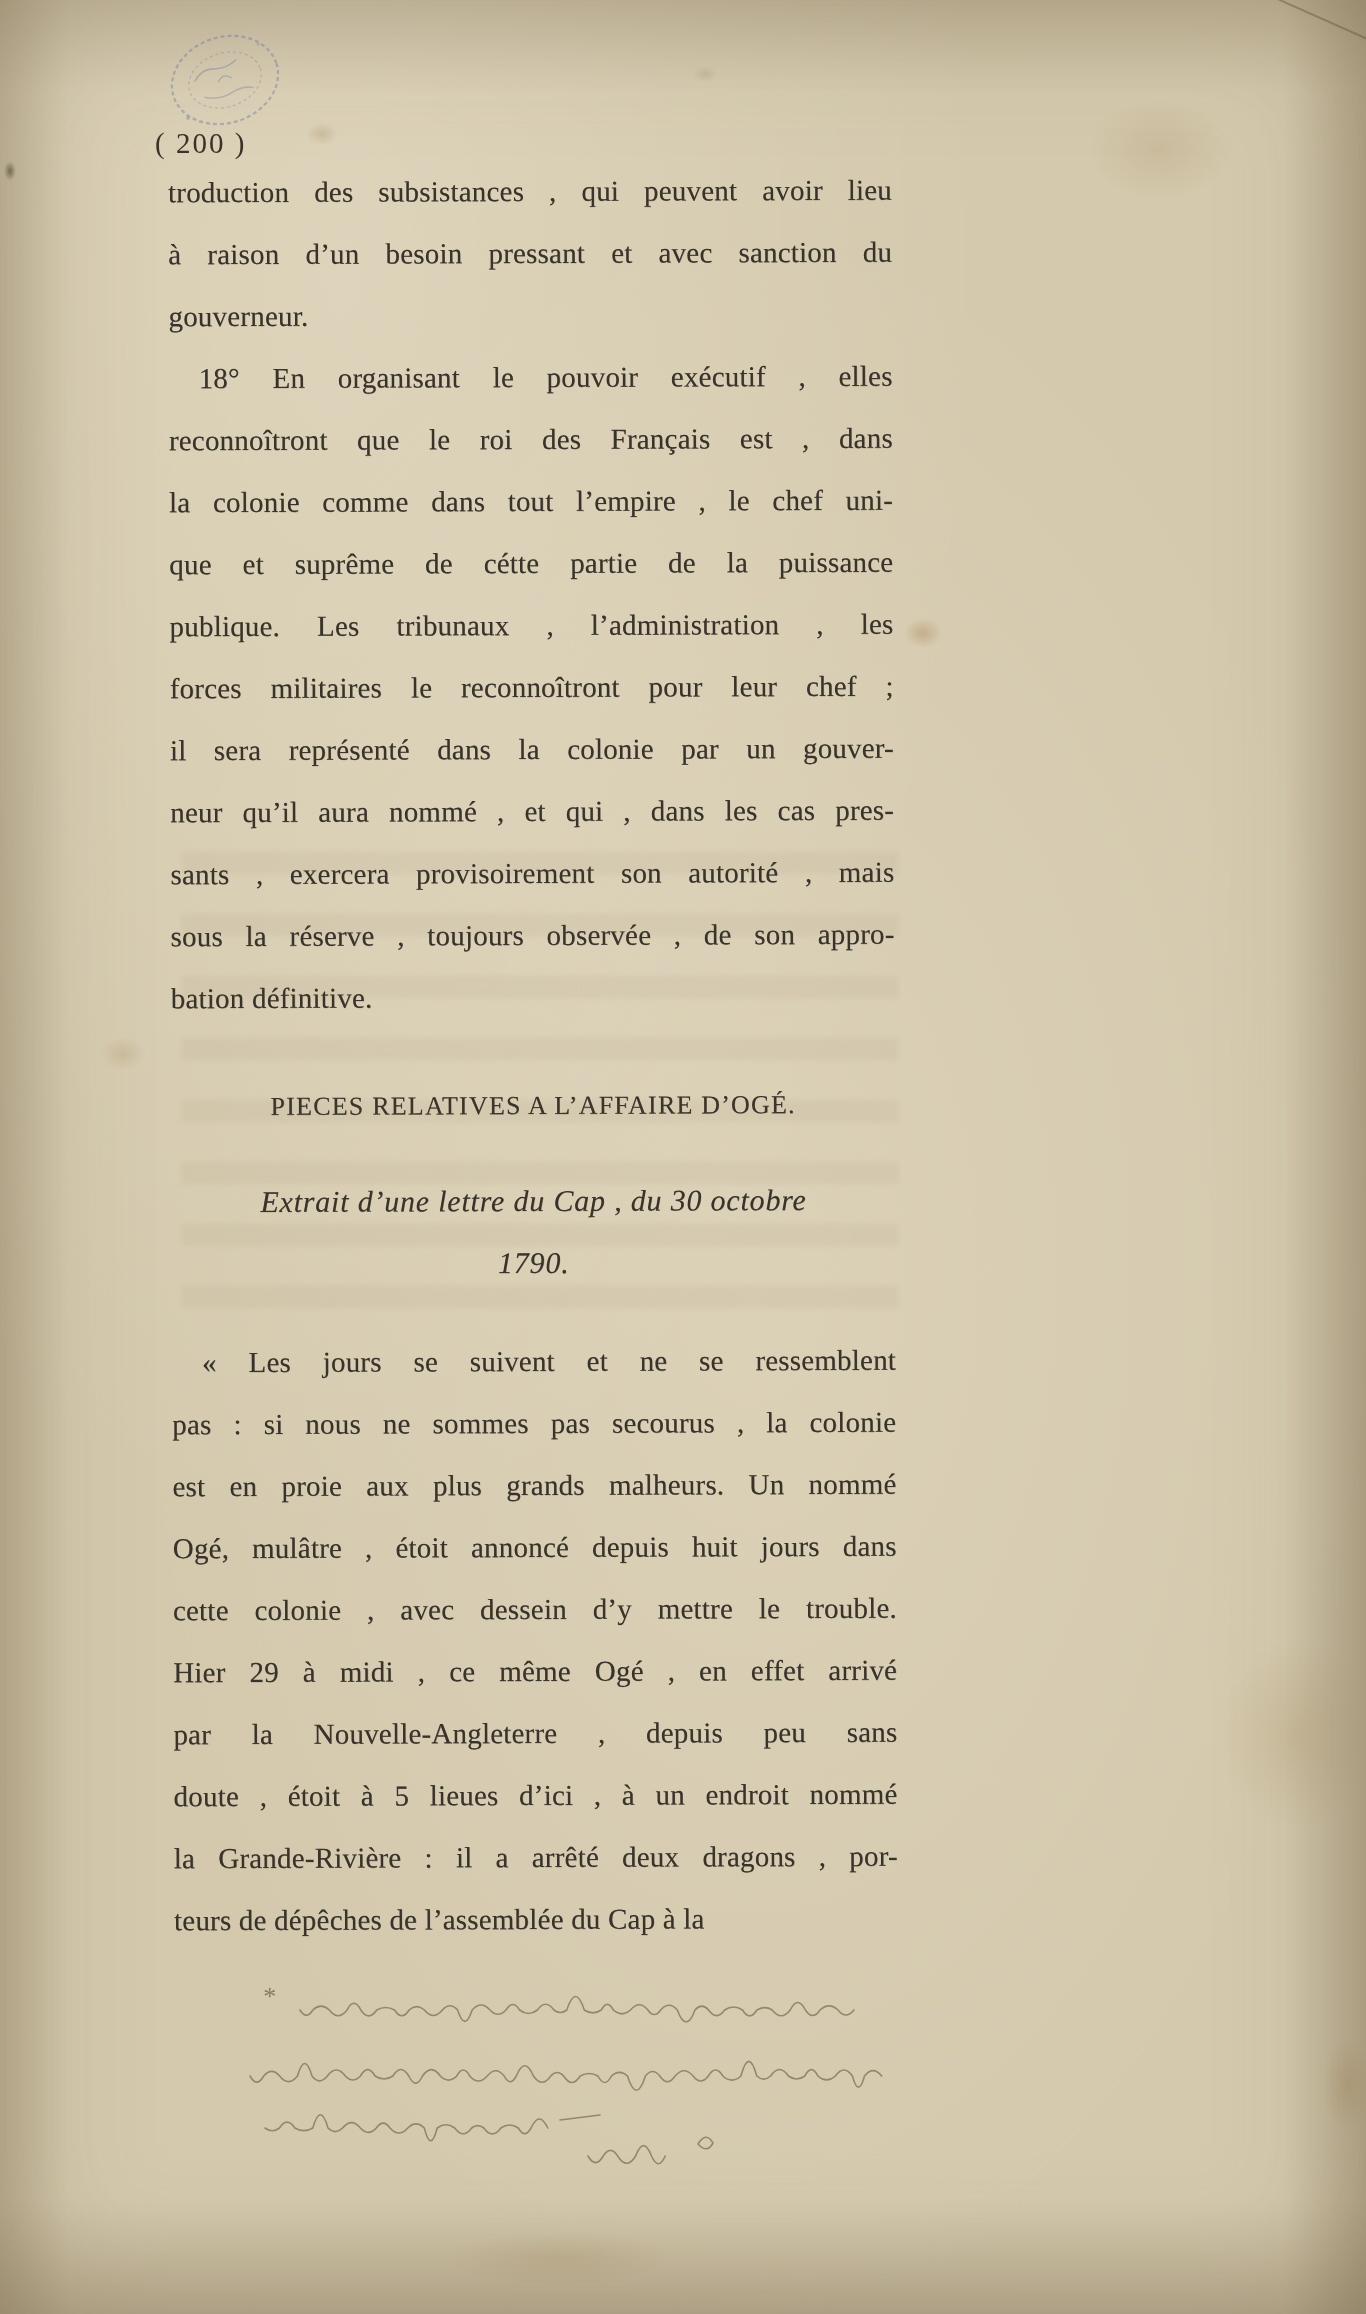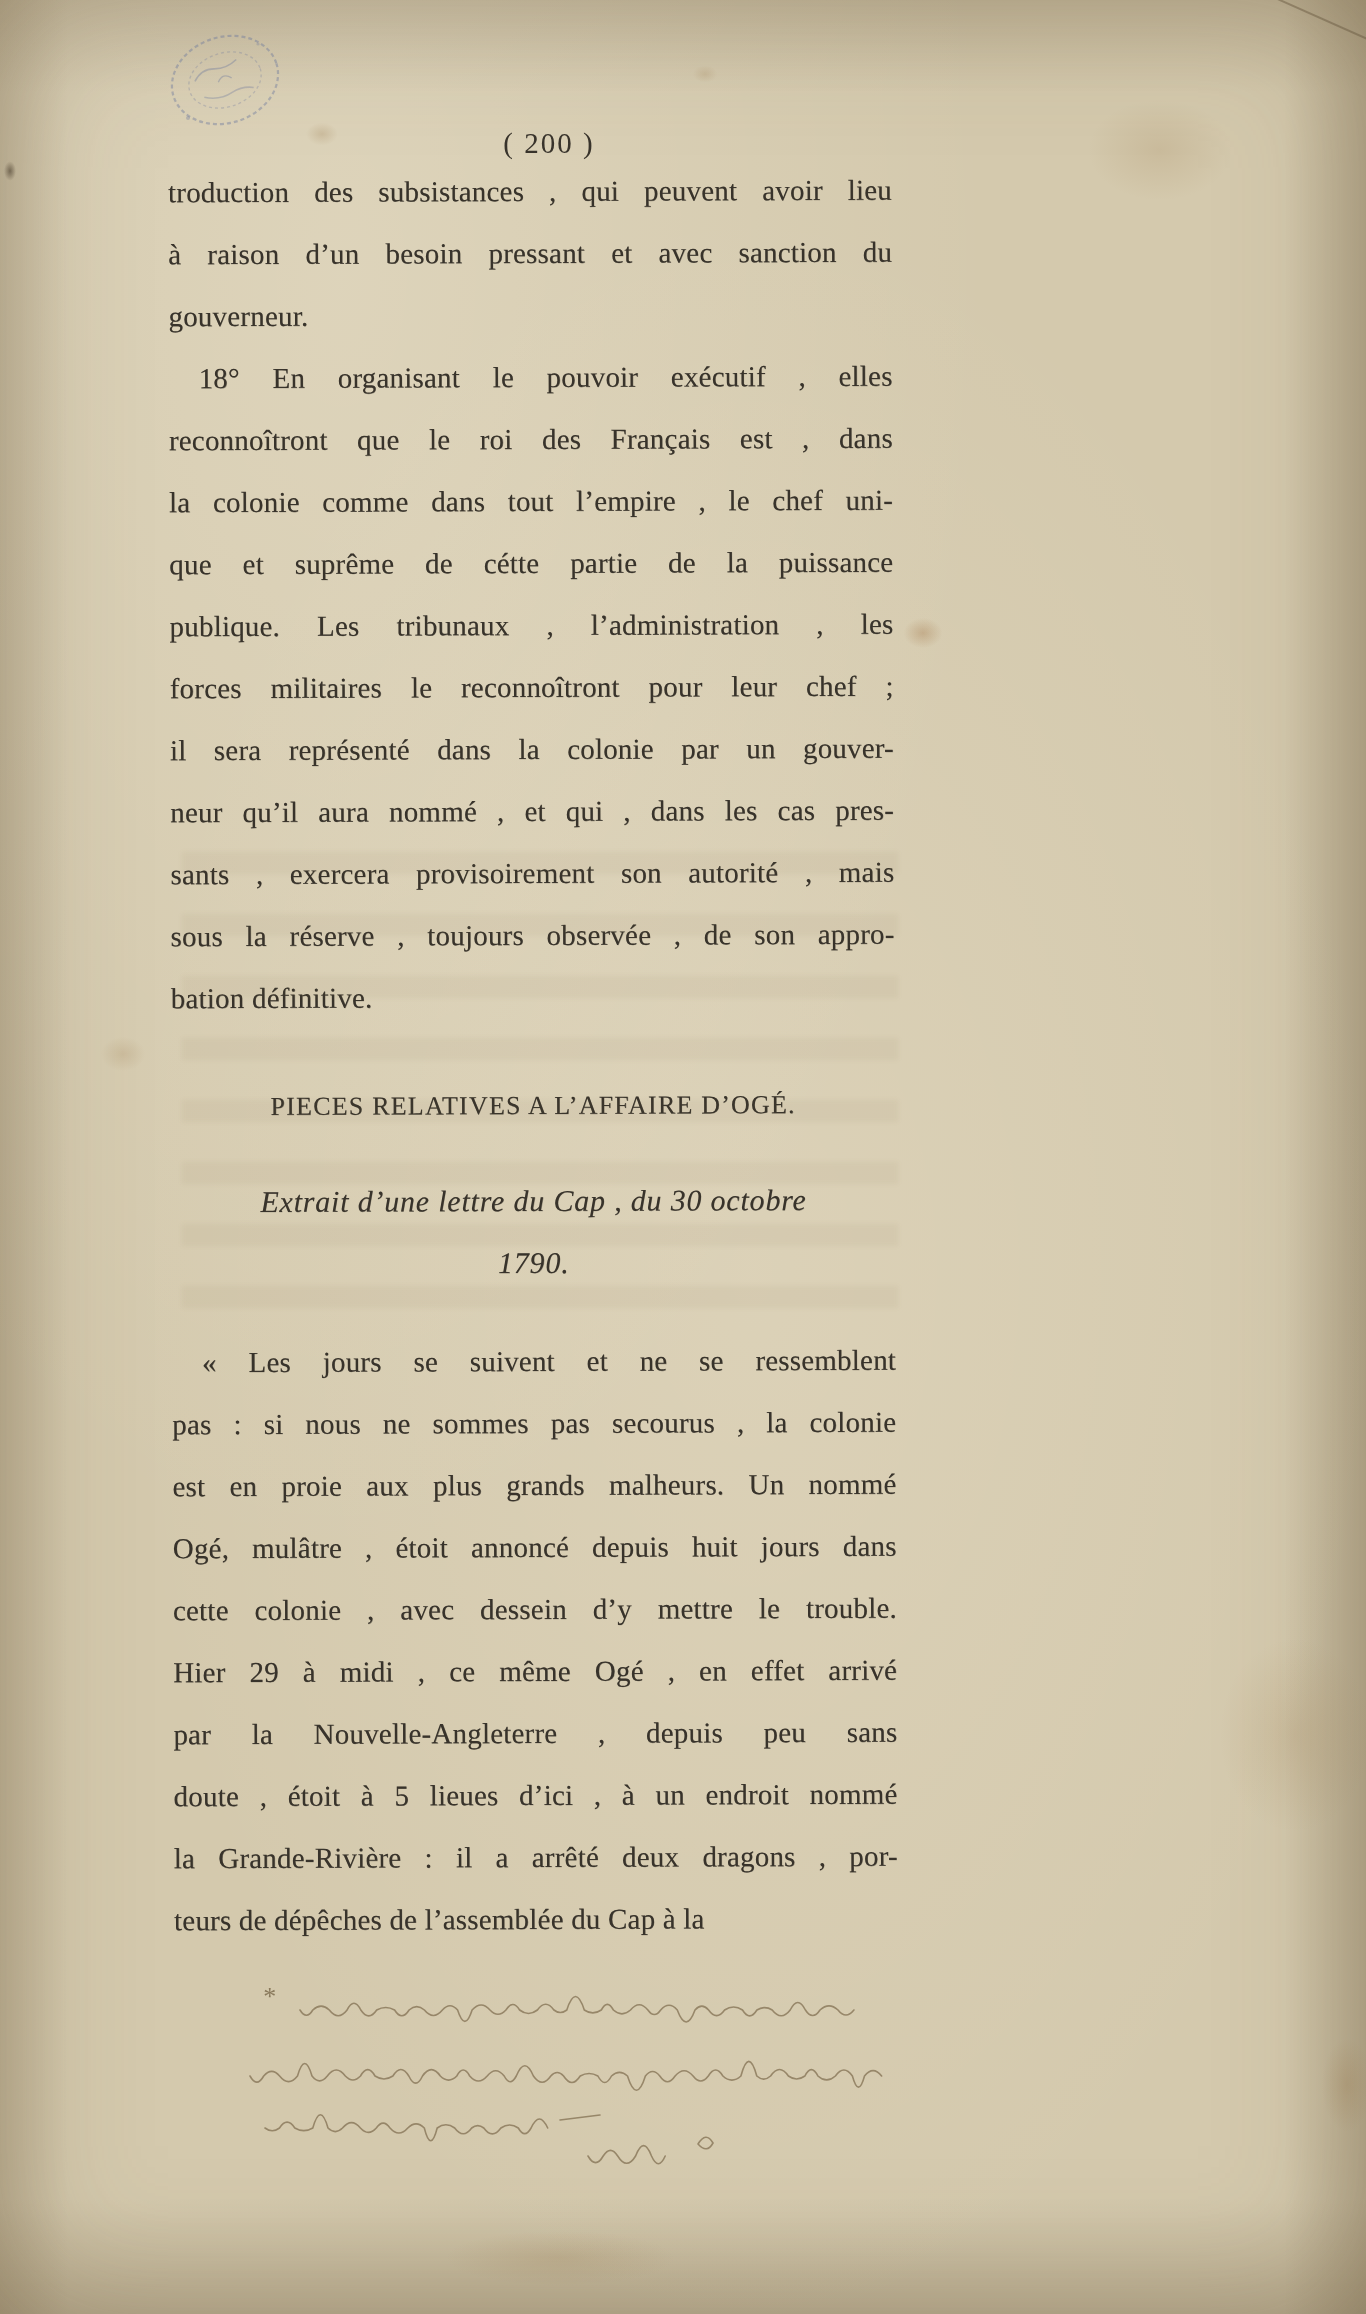--- a/index.html
+++ b/index.html
@@ -14,22 +14,22 @@
       linear-gradient(to bottom, rgba(118,98,66,0.16), transparent 4%, transparent 95%, rgba(106,88,58,0.22));
     overflow:hidden;
     font-family:"Liberation Serif", serif;
     color:#38332b;
   }
   .vignette {
     position:absolute; inset:0; pointer-events:none;
     box-shadow: inset 0 0 140px rgba(96,80,52,0.35);
   }
   .pagenum {
-    position:absolute; top:112px; left:187px; width:724px;
-    height:62px; line-height:62px; text-align:center;
+    position:absolute; top:112px; left:155px; width:724px;
+    height:62px; line-height:62px; 
     font-size:29px; letter-spacing:2px;
   }
   .textblock {
     position:absolute; left:171px; top:160px; width:724px;
     transform:rotate(-0.2deg);
   }
   .ln {
     height:62px; line-height:62px; font-size:29px;
     text-align:justify; text-align-last:justify;
     overflow:hidden; letter-spacing:0.2px;

